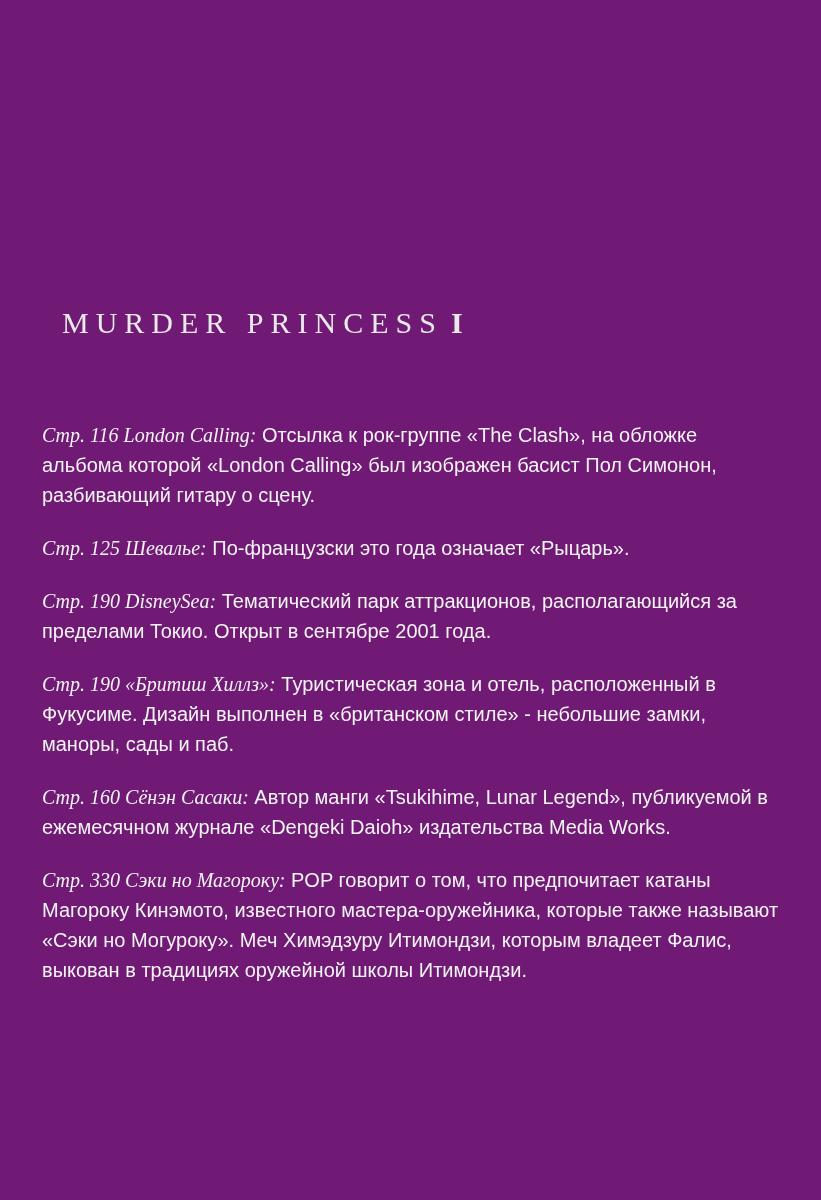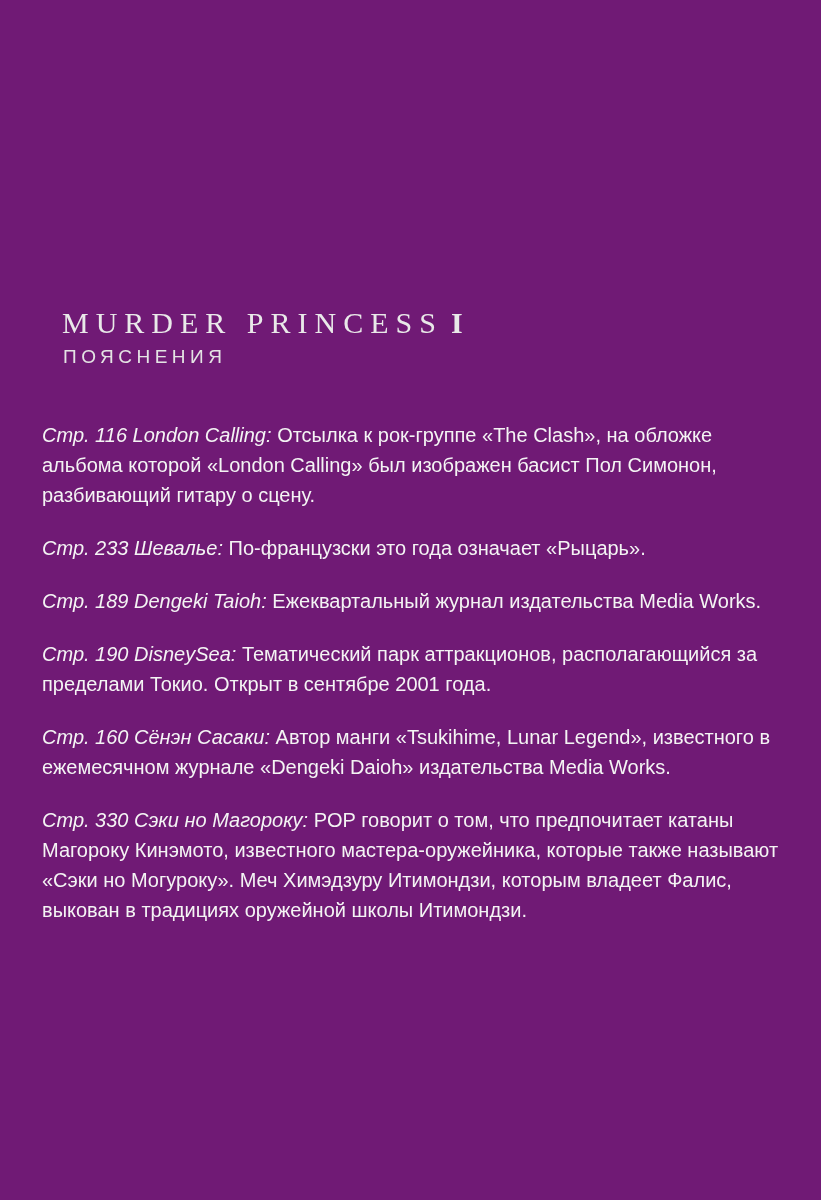--- a/index.html
+++ b/index.html
@@ -53,34 +53,34 @@
     width: 740px;
     color: #f4f4f4;
     font-size: 20px;
     line-height: 30px;
   }
   .notes p {
     margin: 0 0 23px 0;
   }
   .note-lead {
     font-style: italic;
+    font-family: Liberation Serif, serif;
   }
 </style>
 </head>
 <body>
 
 <div class="page">
 
   <header class="title-block">
     <h1 class="book-title"><span>MURDER PRINCESS</span><span class="volume">I</span></h1>
-    <h2 class="section-subtitle">ПОЯСНЕНИЯ</h2>
   </header>
 
   <main class="notes">
     <p><em class="note-lead">Стр. 116 London Calling:</em> <span>Отсылка к рок-группе «The Clash», на обложке альбома которой «London Calling» был изображен басист Пол Симонон, разбивающий гитару о сцену.</span></p>
-    <p><em class="note-lead">Стр. 233 Шевалье:</em> <span>По-французски это года означает «Рыцарь».</span></p>
-    <p><em class="note-lead">Стр. 189 Dengeki Taioh:</em> <span>Ежеквартальный журнал издательства Media Works.</span></p>
+    <p><em class="note-lead">Стр. 125 Шевалье:</em> <span>По-французски это года означает «Рыцарь».</span></p>
     <p><em class="note-lead">Стр. 190 DisneySea:</em> <span>Тематический парк аттракционов, располагающийся за пределами Токио. Открыт в сентябре 2001 года.</span></p>
-    <p><em class="note-lead">Стр. 160 Сёнэн Сасаки:</em> <span>Автор манги «Tsukihime, Lunar Legend», известного в ежемесячном журнале «Dengeki Daioh» издательства Media Works.</span></p>
+    <p><em class="note-lead">Стр. 190 «Бритиш Хиллз»:</em> <span>Туристическая зона и отель, расположенный в Фукусиме. Дизайн выполнен в «британском стиле» - небольшие замки, маноры, сады и паб.</span></p>
+    <p><em class="note-lead">Стр. 160 Сёнэн Сасаки:</em> <span>Автор манги «Tsukihime, Lunar Legend», публикуемой в ежемесячном журнале «Dengeki Daioh» издательства Media Works.</span></p>
     <p><em class="note-lead">Стр. 330 Сэки но Магороку:</em> <span>POP говорит о том, что предпочитает катаны Магороку Кинэмото, известного мастера-оружейника, которые также называют «Сэки но Могуроку». Меч Химэдзуру Итимондзи, которым владеет Фалис, выкован в традициях оружейной школы Итимондзи.</span></p>
   </main>
 
 </div>
 
 </body></html>

